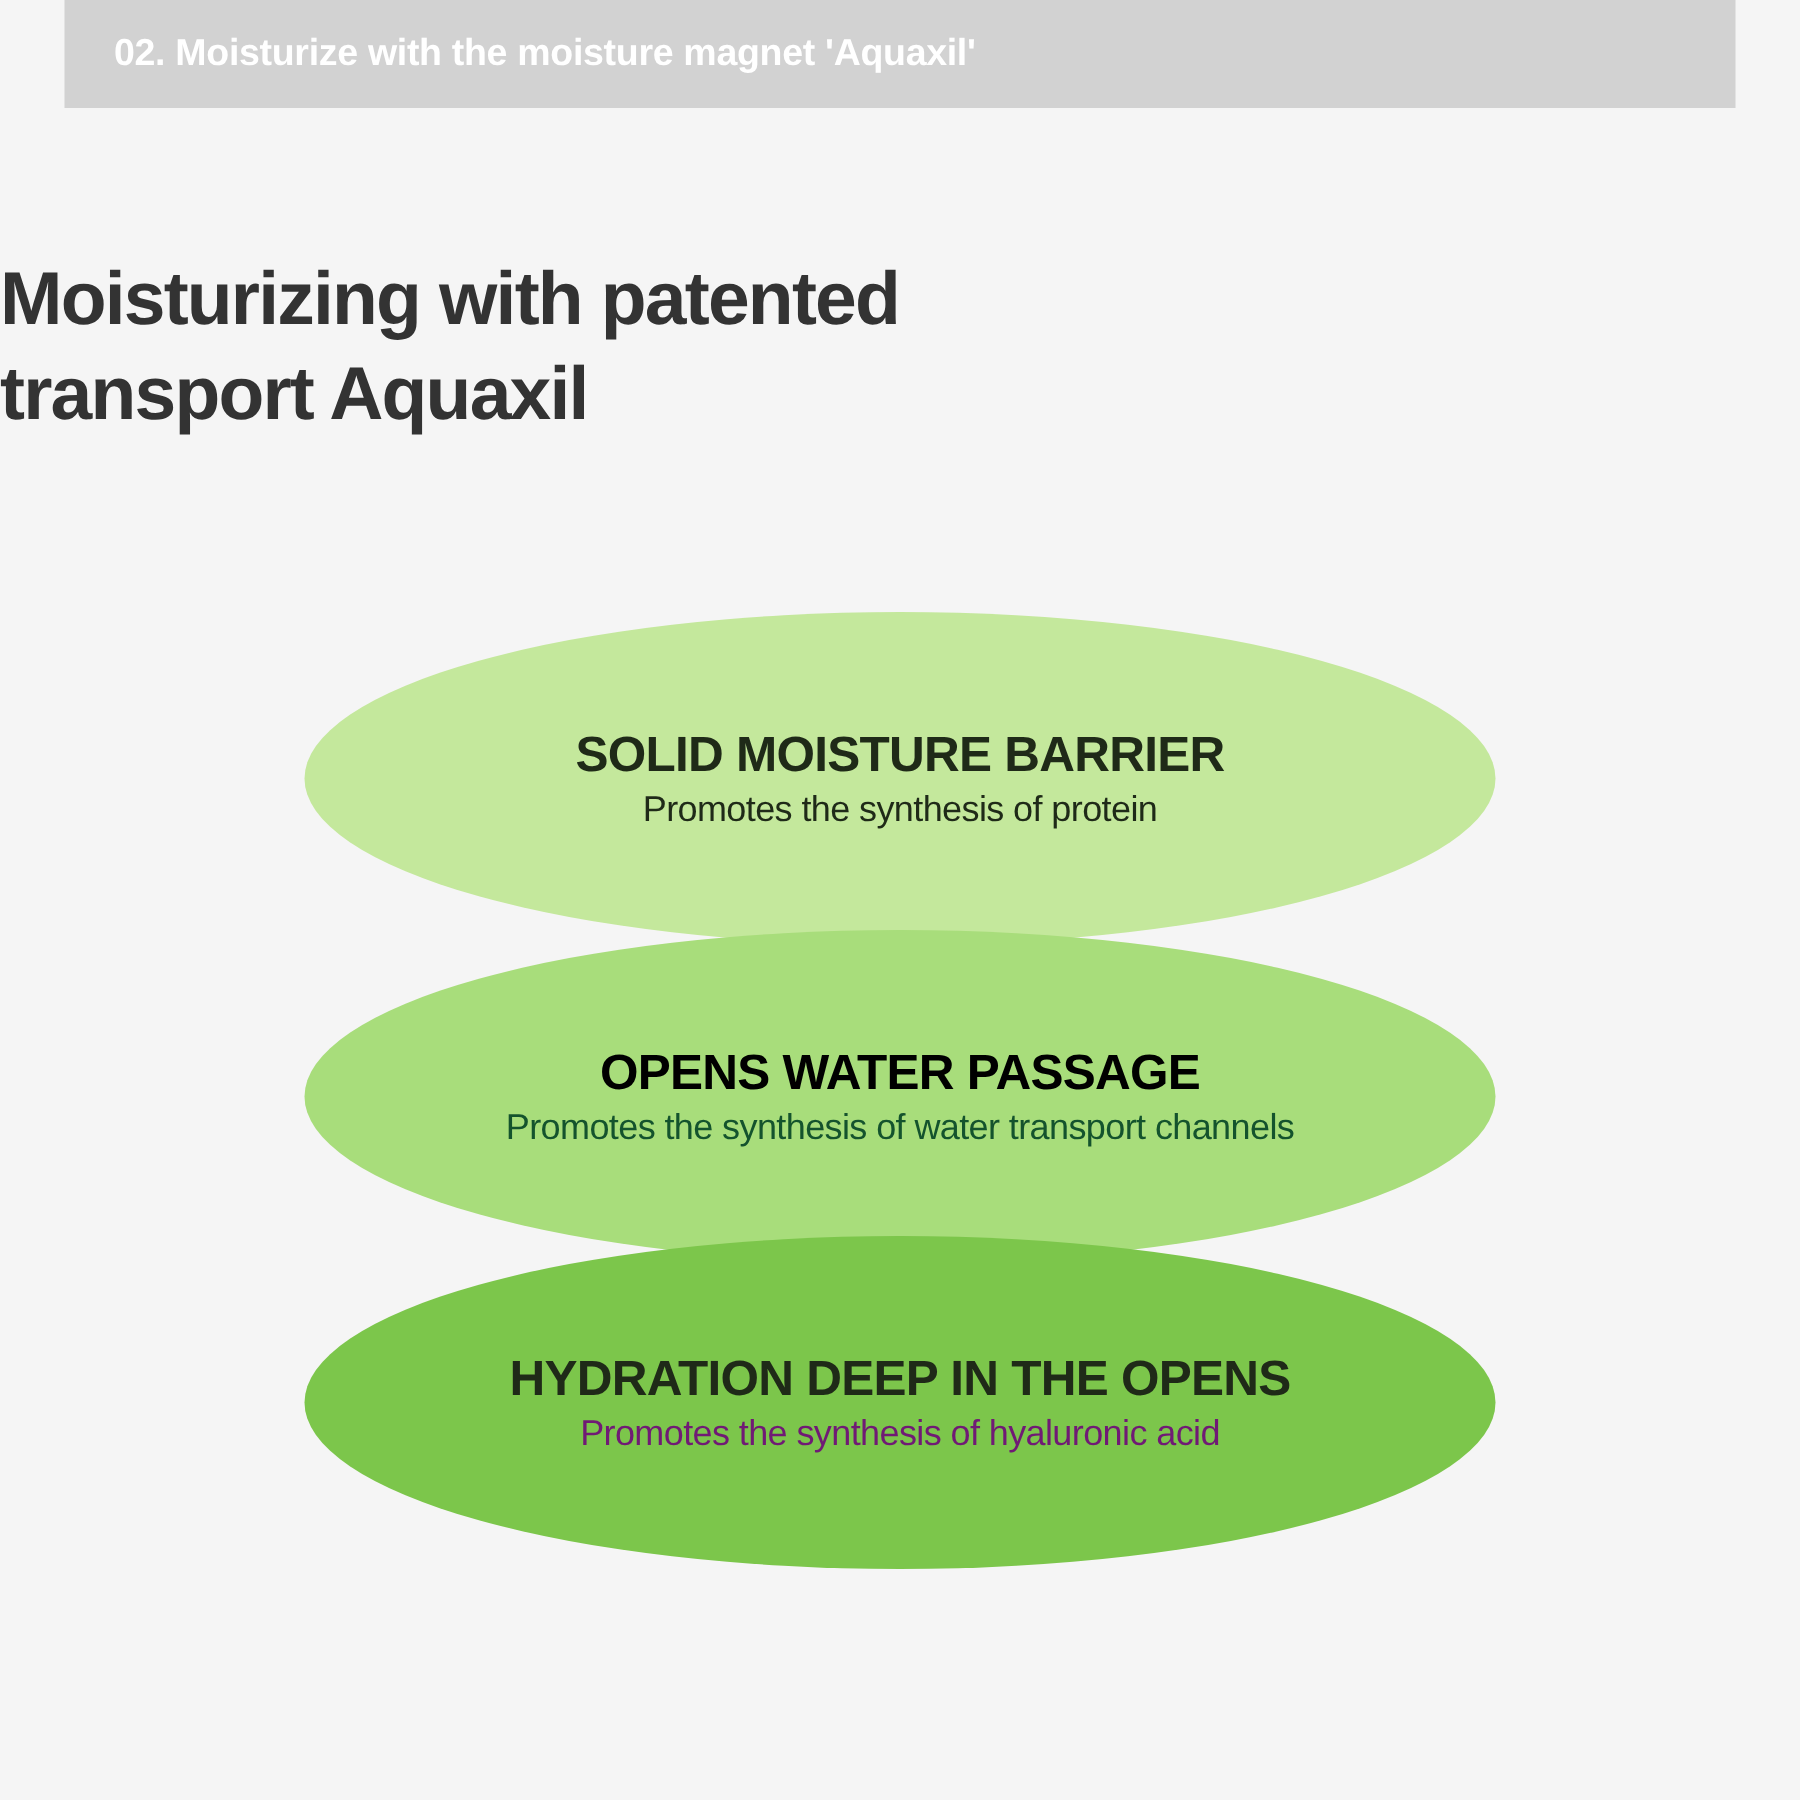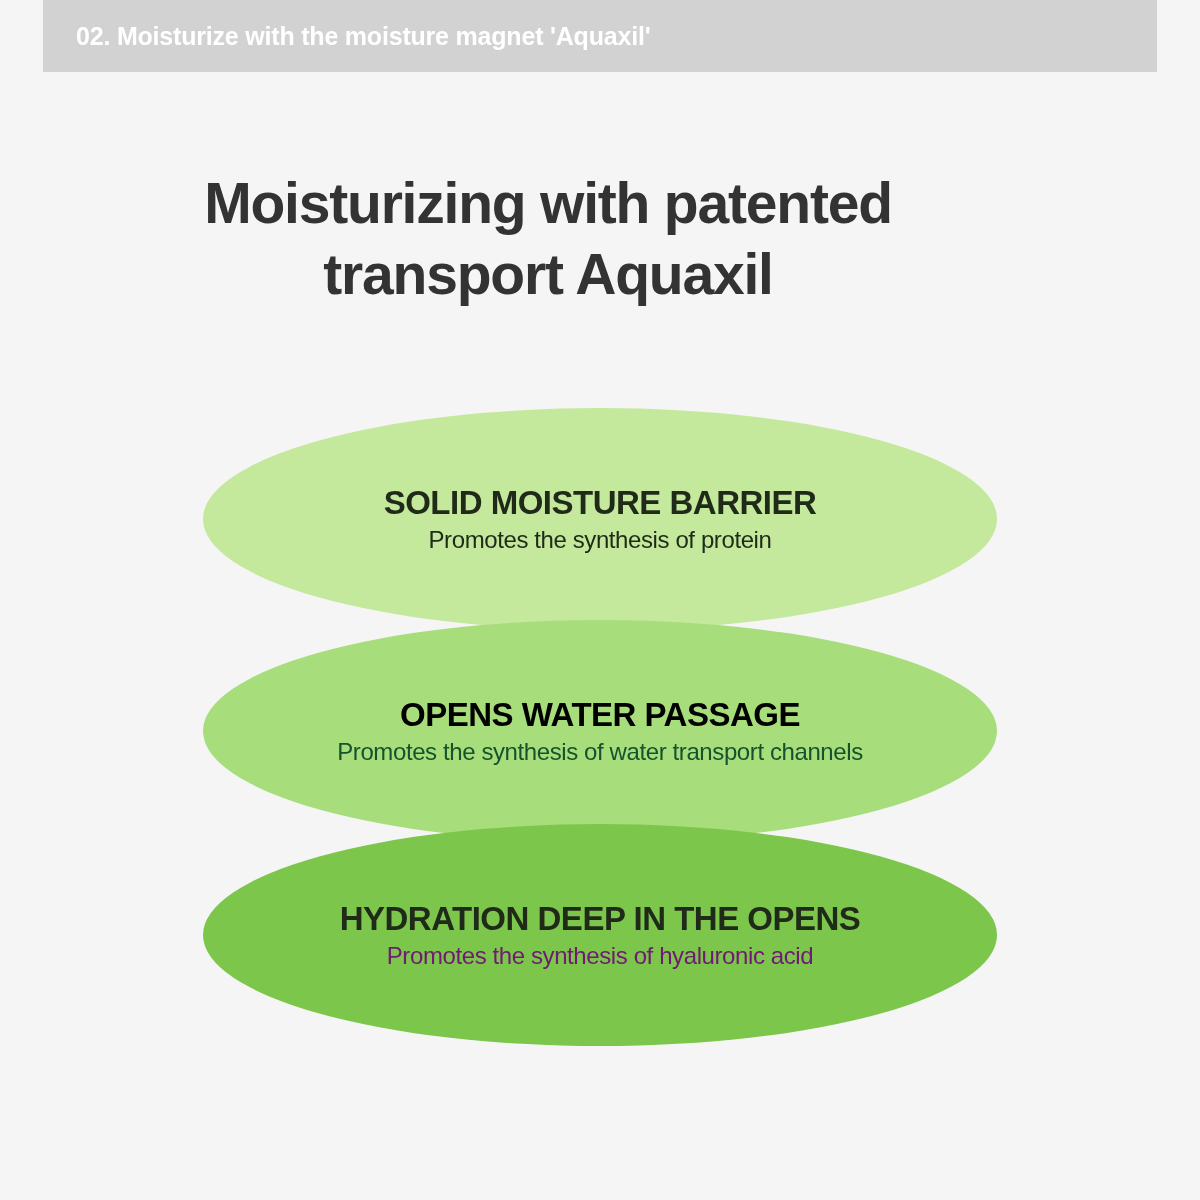--- a/index.html
+++ b/index.html
@@ -39,23 +39,23 @@
     letter-spacing: -0.2px;
     white-space: nowrap;
   }
 
   
   .page-title {
     position: absolute;
     left: 0;
     top: 168px;
     width: 1096px;
-    text-align: center;
+    text-align: left;
     color: #333333;
-    font-size: 57px;
+    font-size: 50px;
     font-weight: bold;
     line-height: 1.25;
     letter-spacing: -1.2px;
   }
   .page-title .title-line {
     display: block;
   }
 
   
   .ellipse-stack {

